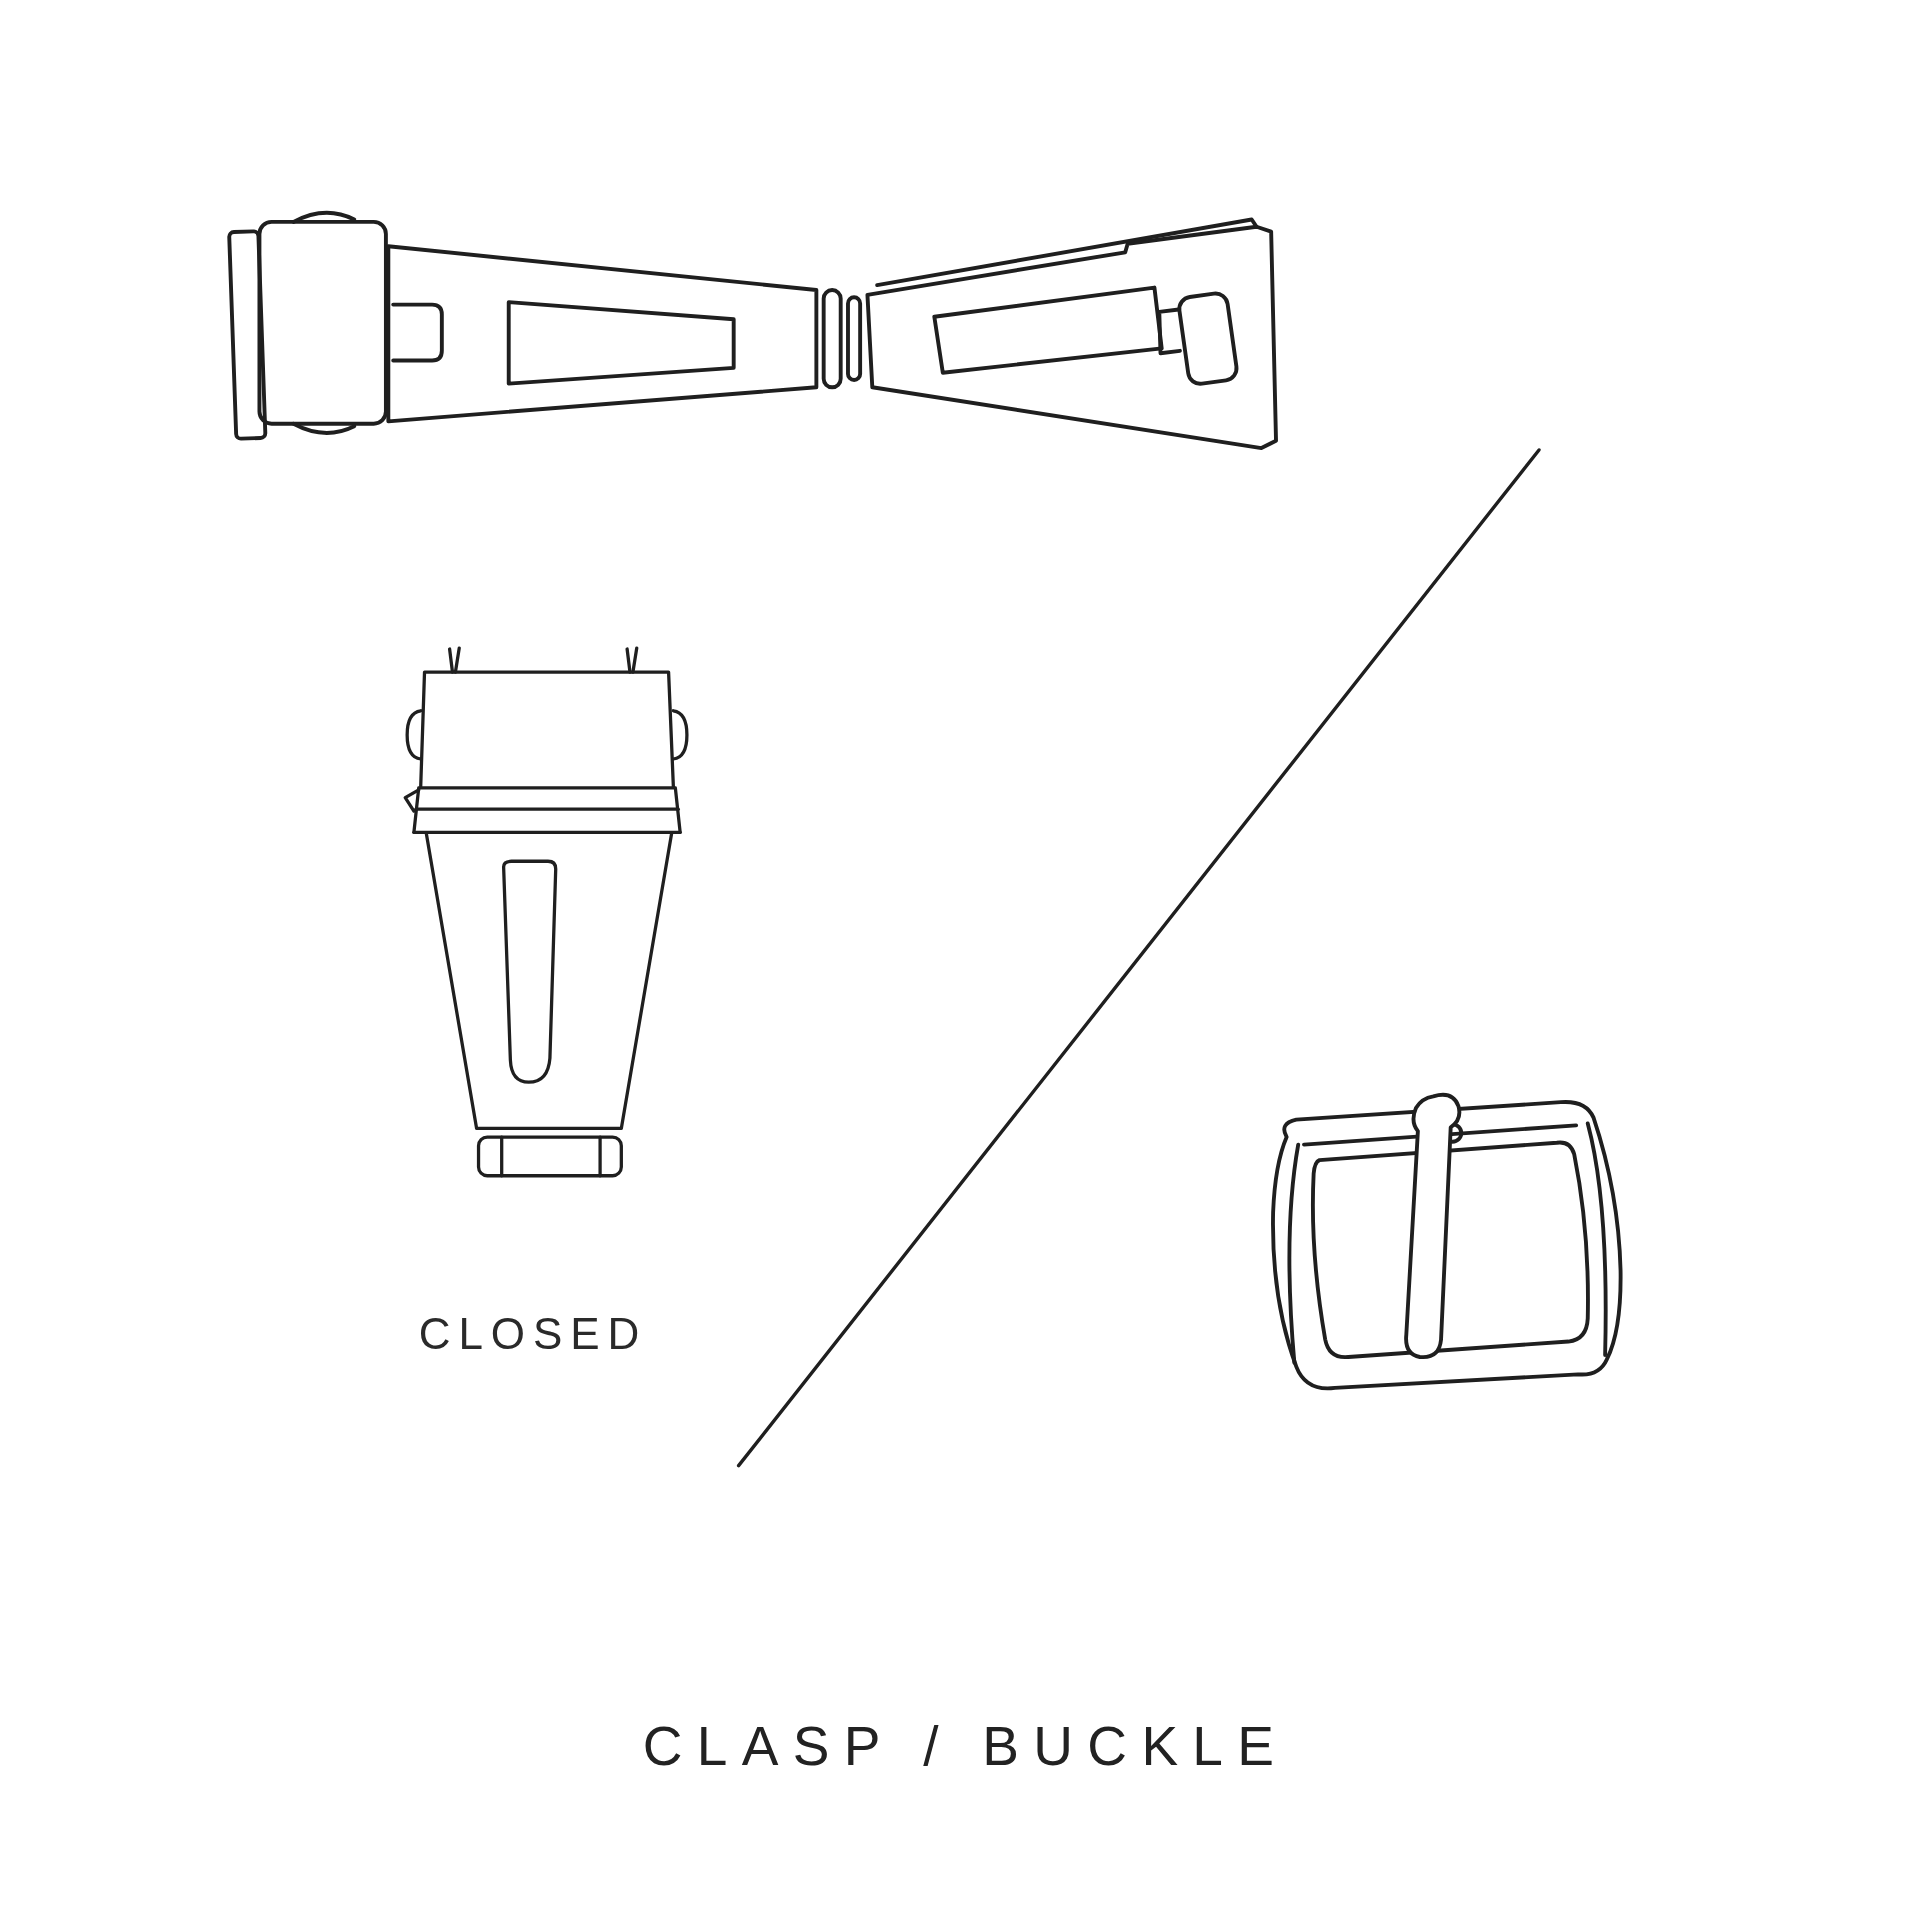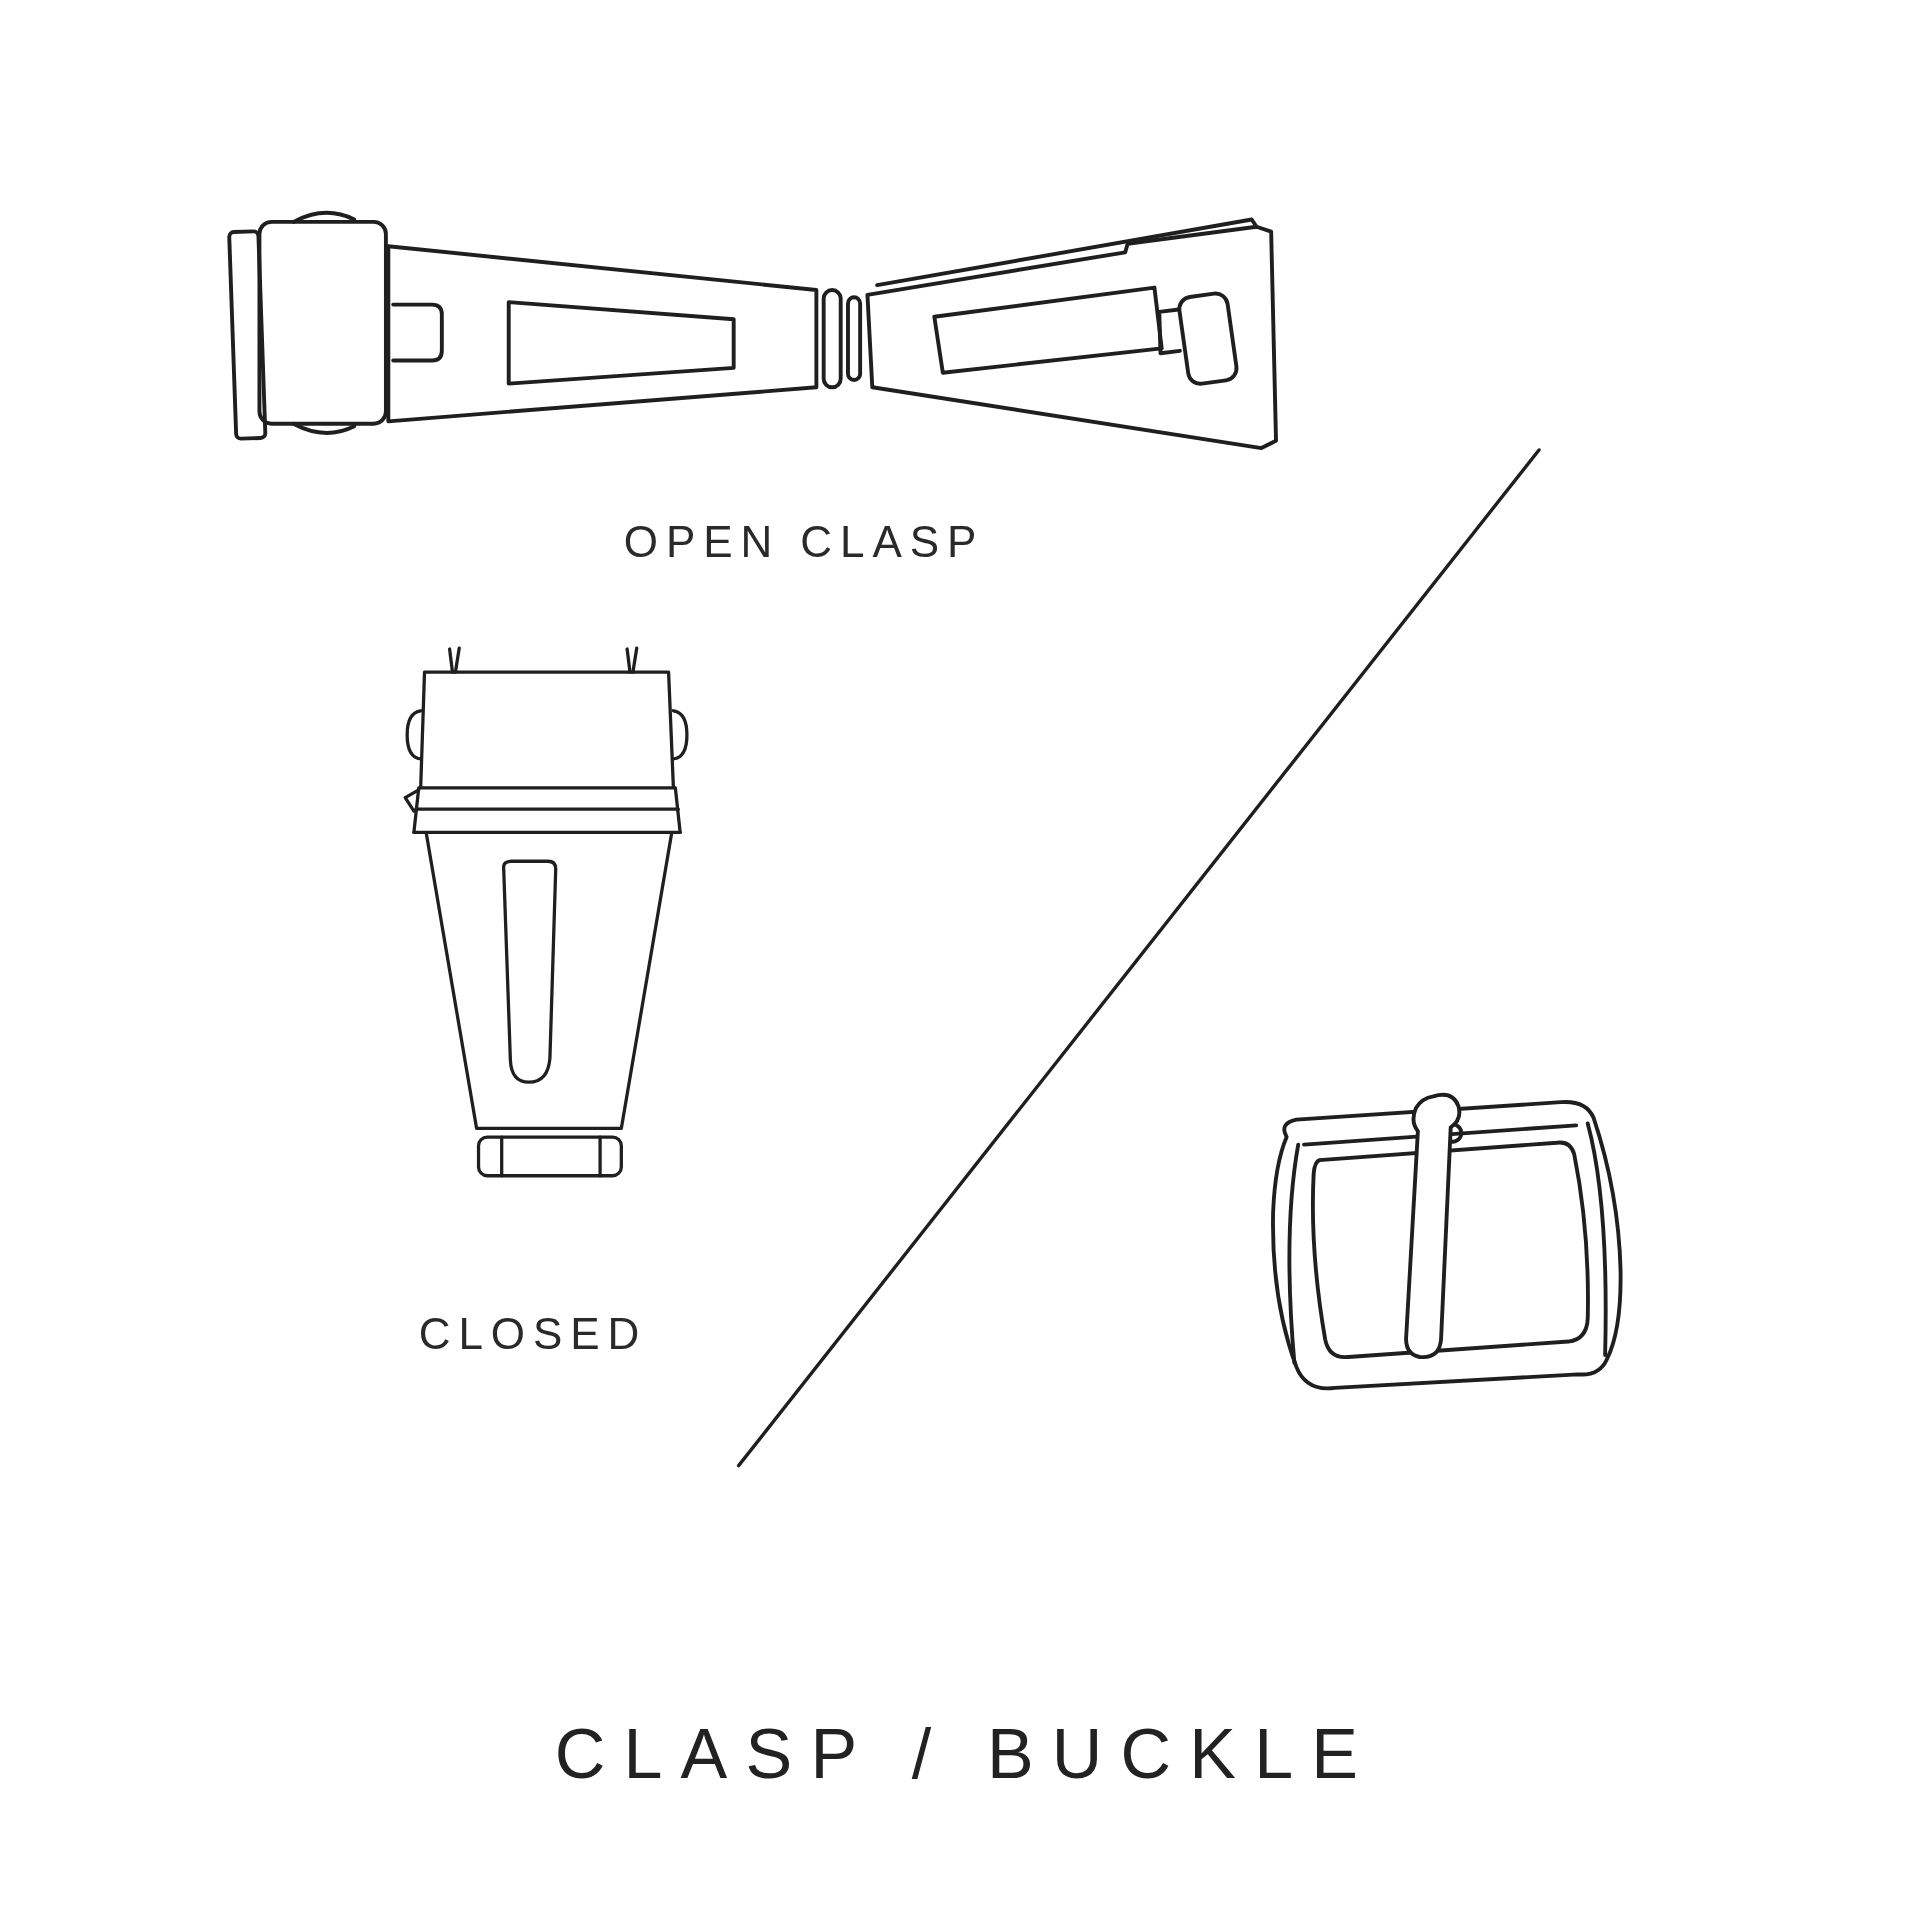--- a/index.html
+++ b/index.html
@@ -47,21 +47,21 @@
     color: #2a2a2a;
     white-space: nowrap;
     font-weight: 400;
   }
   .title {
     position: absolute;
     top: 1714px;
     left: 0;
     width: 100%;
     text-align: center;
-    font-size: 70px;
+    font-size: 55px;
     letter-spacing: 0.26em;
     color: #222222;
     font-weight: 400;
     white-space: nowrap;
   }
   .divider-layer {
     position: absolute;
     inset: 0;
     pointer-events: none;
   }
@@ -88,21 +88,20 @@
         <rect x="514" y="94" width="10" height="68" rx="5"></rect>
 
         <path d="M 530,92 L 742,57 L 744,50 L 850,36 L 862,40 L 866,212 L 854,218 L 534,168 Z"></path>
         <path d="M 538,84 L 846,30 L 850,36"></path>
         <path d="M 585,110 L 766,86 L 772,136 L 592,156 Z"></path>
         <rect x="790" y="92" width="40" height="72" rx="10" transform="rotate(-8 810 128)"></rect>
         <path d="M 786,104 L 770,106 L 771,140 L 787,138"></path>
       </g>
     </svg>
   </div>
-  <div class="caption" style="left:804px; top:517px;">OPEN CLASP</div>
 
   <div class="illus" style="left:384px; top:643px; width:328px; height:560px;">
     <svg viewBox="0 0 340 580" preserveAspectRatio="xMidYMid meet">
       <g class="stroke" stroke-width="3.4">
 
         <path d="M 68,6 L 71,30"></path>
         <path d="M 78,5 L 74,30"></path>
         <path d="M 252,6 L 255,30"></path>
         <path d="M 262,5 L 258,30"></path>
 

